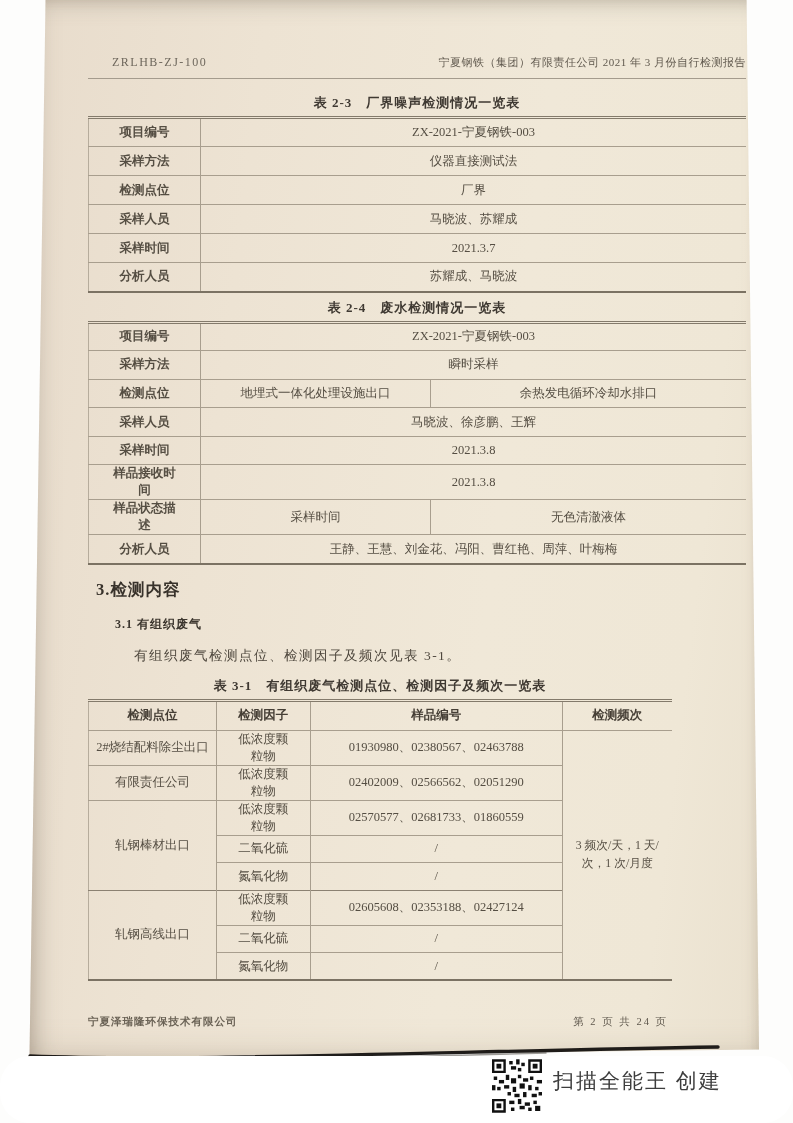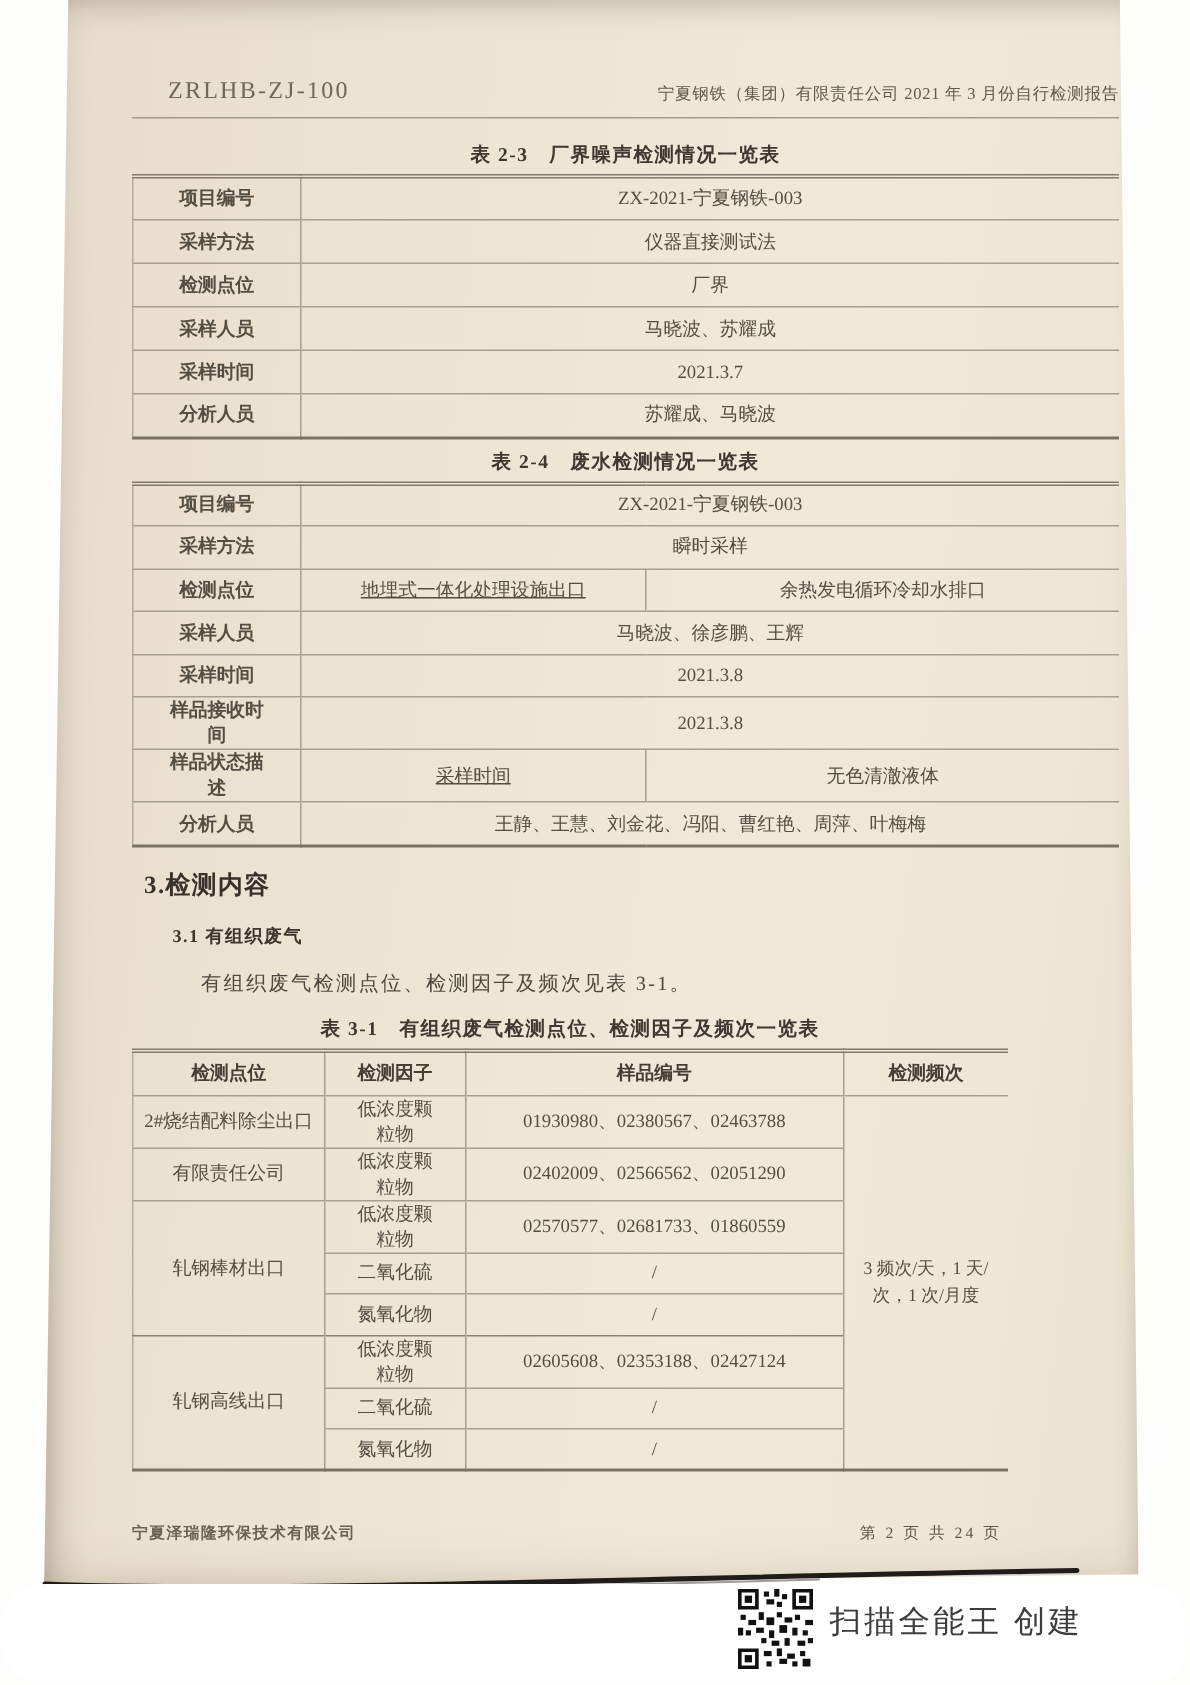--- a/index.html
+++ b/index.html
@@ -18,21 +18,21 @@
     box-shadow:
       inset 22px 0 26px -18px rgba(110,95,80,.50),
       inset -10px 0 18px -12px rgba(130,115,95,.40),
       inset 0 18px 26px -20px rgba(120,110,95,.45),
       inset 0 -30px 35px -30px rgba(150,130,110,.35);
   }
   .content { position:absolute; left:60px; top:0; width:658px; }
 
   
   .doc-header { position:relative; height:79px; border-bottom:1px solid #a49b8d; }
-  .doc-code { position:absolute; left:24px; bottom:8px; font-size:16px; letter-spacing:1.5px; color:#6e675c; }
+  .doc-code { position:absolute; left:24px; bottom:8px; font-size:12px; letter-spacing:1.5px; color:#6e675c; }
   .doc-title { position:absolute; left:0; right:0; bottom:8px; text-align:right; font-size:11px; letter-spacing:.5px; color:#60594e; }
 
   
   .caption { text-align:center; font-weight:bold; font-size:13px; color:#3f3932; letter-spacing:1px; }
   .cap-23 { margin-top:15px; }
   .cap-24 { margin-top:6px; }
   .cap-31 { width:584px; margin-top:12px; }
 
   
   table.doc {
@@ -41,21 +41,21 @@
     border-left:1px solid #b6ac9c;
   }
   table.doc td {
     border-top:1px solid #a89e8e;
     font-size:12.5px; color:#554e43; text-align:center; padding:0 20px;
   }
   table.doc tr:first-child td { border-top:none; }
   td.lab { text-align:left; font-weight:bold; padding-left:24px; border-right:1px solid #a89e8e; color:#4b443a; }
   .t23 { width:658px; } .t23 td { height:29px; }
   .t24 { width:658px; } .t24 td { height:28.6px; }
-  td.split-l { border-right:1px solid #a89e8e;text-decoration:underline; }
+  td.split-l { border-right:1px solid #a89e8e; }
 
   
   .h1 { margin:14px 0 0 8px;  font-size:16.5px; font-weight:bold; color:#38322b; letter-spacing:1px;}
   .h2 { margin:15px 0 0 27px; font-size:12px;   font-weight:bold; color:#3c362e; letter-spacing:1px;}
   .para { margin:14px 0 0 46px; font-size:13.5px; color:#4f483e; letter-spacing:1.5px; }
 
   
   .t31 { width:584px; }
   .t31 td { height:27.5px; font-size:11.8px; }
   .t31 td.hd { font-weight:bold; font-size:12.5px; color:#463f36; height:30px; }

